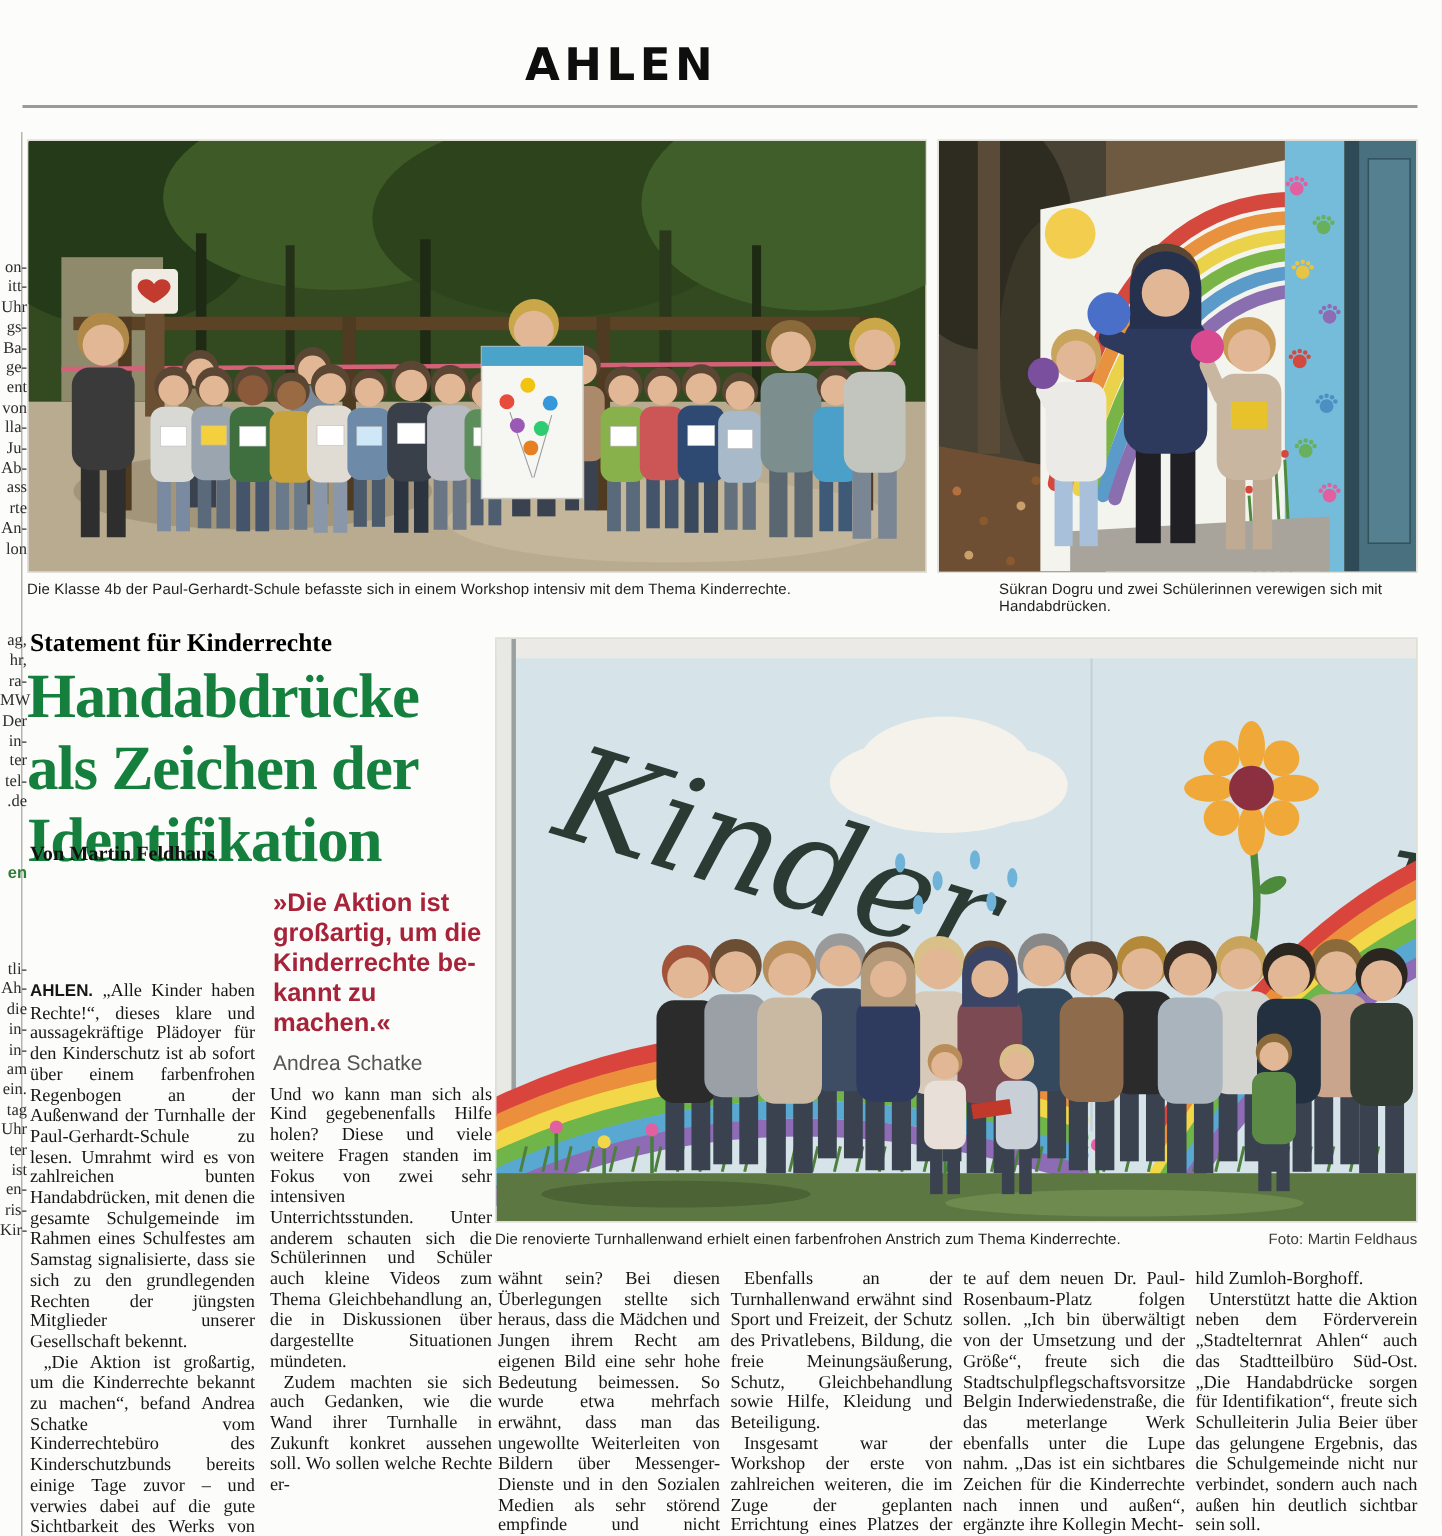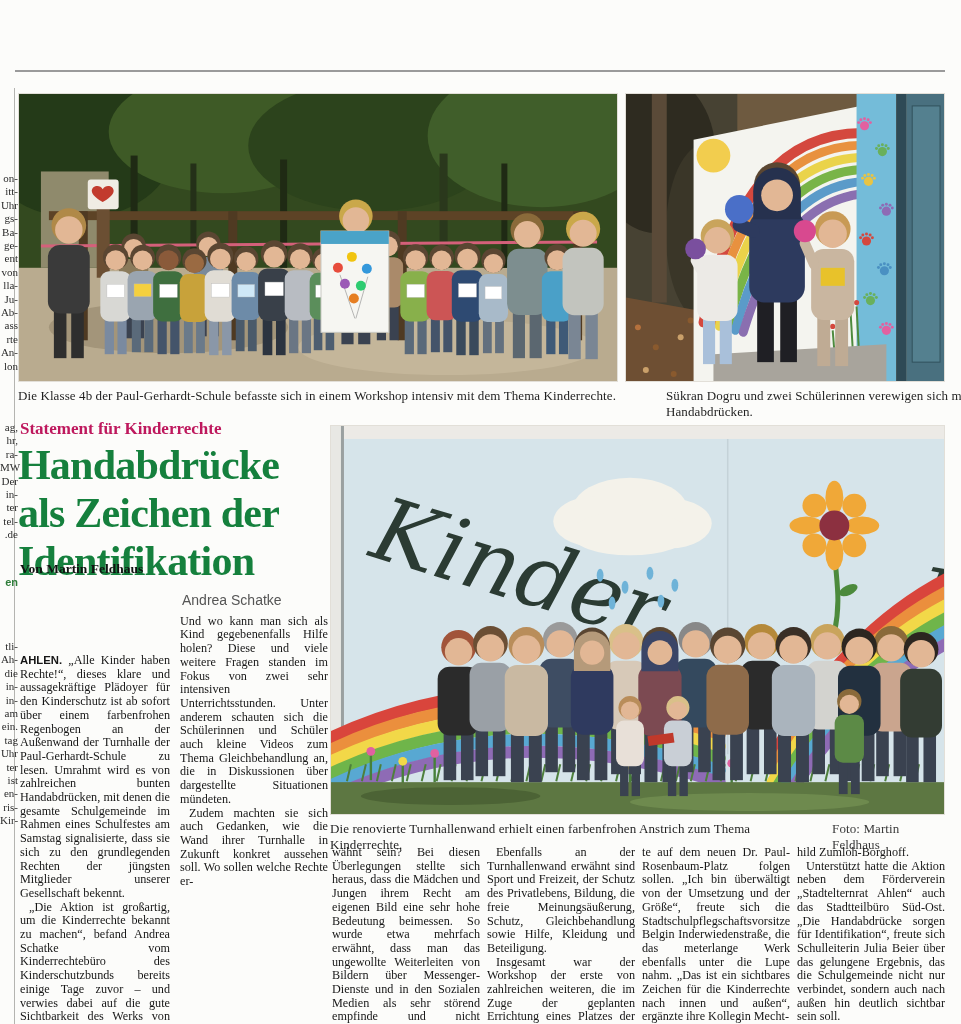--- a/index.html
+++ b/index.html
@@ -8,26 +8,26 @@
   .head-rule{position:absolute;left:15px;top:70px;width:930px;height:2px;background:#9a9a9a;}
   .edge-rule{position:absolute;left:14px;top:88px;width:1px;height:936px;background:#b4b4b0;}
   .frag{position:absolute;left:0;width:18px;font-size:11px;line-height:13.4px;color:#2c2c2c;white-space:pre-line;text-align:right;}
   .f1{top:172px;}.f2{top:421px;}.f3{top:640px;}
   .fg{top:576px;font-family:"Liberation Sans",sans-serif;color:#2f7d3a;font-weight:bold;font-size:11px;white-space:pre-line;}
   .photo{position:absolute;margin:0;padding:0;box-sizing:border-box;border:1px solid #e2dfd8;background:#ddd;}
   .photo svg{display:block;width:100%;height:100%;}
   .p-class{left:18px;top:93px;width:600px;height:289px;}
   .p-hand{left:625px;top:93px;width:320px;height:289px;}
   .p-main{left:330px;top:425px;width:615px;height:390px;}
-  .cap{position:absolute;font-family:Liberation Serif, serif;font-size:13px;color:#1f1f1f;letter-spacing:.1px;}
+  .cap{position:absolute;font-family:Liberation Sans, sans-serif;font-size:10px;color:#1f1f1f;letter-spacing:.1px;}
   .cap1{left:18px;top:388px;width:600px;}
   .cap2{left:625px;top:388px;width:320px;margin-left:41px;}
   .cap3{left:330px;top:821px;width:615px;display:flex;justify-content:space-between;gap:29px;}
   .credit{color:#3a3a3a;}
-  .kicker{position:absolute;left:20px;top:419px;font-size:17px;font-weight:600;color:#be185d;}
+  .kicker{position:absolute;left:20px;top:419px;font-size:17px;font-weight:600;color:#000000;}
   .headline{position:absolute;left:18px;top:441px;margin:0;width:322px;font-size:42px;line-height:48px;font-weight:700;letter-spacing:-.8px;color:#15803d;white-space:pre-line;}
   .byline{position:absolute;left:20px;top:561px;font-size:13.5px;font-weight:700;color:#111;}
   .col{position:absolute;font-size:12.2px;line-height:13.7px;text-align:justify;color:#161616;}
   .col p{margin:0;}
   .col p.ind{text-indent:9px;}
   .col1{left:20px;top:654px;width:150px;height:404px;overflow:hidden;}
   .col2{left:180px;top:584px;width:148px;height:440px;overflow:hidden;}
   .col3{left:332px;top:846px;width:148px;height:178px;overflow:hidden;}
   .col4{left:487px;top:846px;width:148px;height:178px;overflow:hidden;}
   .col5{left:642px;top:846px;width:148px;height:178px;overflow:hidden;}
@@ -35,20 +35,21 @@
   .dl{font-family:"Liberation Sans",sans-serif;font-weight:700;font-size:11.3px;}
   .quote{margin:8px 0 0 2px;font-family:"Liberation Sans",sans-serif;font-weight:700;font-size:17px;line-height:20px;color:#a62339;white-space:pre-line;text-align:left;}
   .attrib{margin:10px 0 7px 2px;font-family:"Liberation Sans",sans-serif;font-size:14px;color:#555;text-align:left;}
   .mural-word{font-family:"DejaVu Serif",serif;font-style:italic;}
 </style>
 </head>
 <body>
 
 <div class="page">
 
+  <div class="masthead">AHLEN</div>
   <div class="head-rule"></div>
   <div class="edge-rule"></div>
 
   <div class="frag f1">on-
 itt-
 Uhr
 gs-
 Ba-
 ge-
 ent
@@ -380,20 +381,24 @@
 Identifikation</h1>
   <div class="byline">Von Martin Feldhaus</div>
 
   <div class="col col1">
     <p><b class="dl">AHLEN.</b> <span>„Alle Kinder haben Rechte!“, dieses klare und aussagekräftige Plädoyer für den Kinderschutz ist ab sofort über einem farbenfrohen Regenbogen an der Außenwand der Turnhalle der Paul-Gerhardt-Schule zu lesen. Umrahmt wird es von zahlreichen bunten Handabdrücken, mit denen die gesamte Schulgemeinde im Rahmen eines Schulfestes am Samstag signalisierte, dass sie sich zu den grundlegenden Rechten der jüngsten Mitglieder unserer Gesellschaft bekennt.</span></p>
     <p class="ind">„Die Aktion ist großartig, um die Kinderrechte bekannt zu machen“, befand Andrea Schatke vom Kinderrechtebüro des Kinderschutzbunds bereits einige Tage zuvor – und verwies dabei auf die gute Sichtbarkeit des Werks von der viel befahrenen Beckumer Straße aus.</p>
     <p class="ind">Dieser Gestaltung der renovierten Außenwand vorangegangen war ein Workshop, den Andrea Schatke und ihre Kollegin Pauline Kaupmann</p>
   </div>
 
   <div class="col col2">
+    <div class="quote">»Die Aktion ist
+großartig, um die
+Kinderrechte be-
+kannt zu machen.«</div>
     <div class="attrib">Andrea Schatke</div>
     <p>Und wo kann man sich als Kind gegebenenfalls Hilfe holen? Diese und viele weitere Fragen standen im Fokus von zwei sehr intensiven Unterrichtsstunden. Unter anderem schauten sich die Schülerinnen und Schüler auch kleine Videos zum Thema Gleichbehandlung an, die in Diskussionen über dargestellte Situationen mündeten.</p>
     <p class="ind">Zudem machten sie sich auch Gedanken, wie die Wand ihrer Turnhalle in Zukunft konkret aussehen soll. Wo sollen welche Rechte er-</p>
   </div>
 
   <figure class="photo p-main">
     <svg viewBox="0 0 615 390" preserveAspectRatio="none">
       <rect width="615" height="390" fill="#d6e4ea"></rect>
       <rect width="615" height="13" fill="#eceae6"></rect>
       <line x1="398" y1="13" x2="398" y2="330" stroke="#c4d2d8" stroke-width="1.5"></line>

